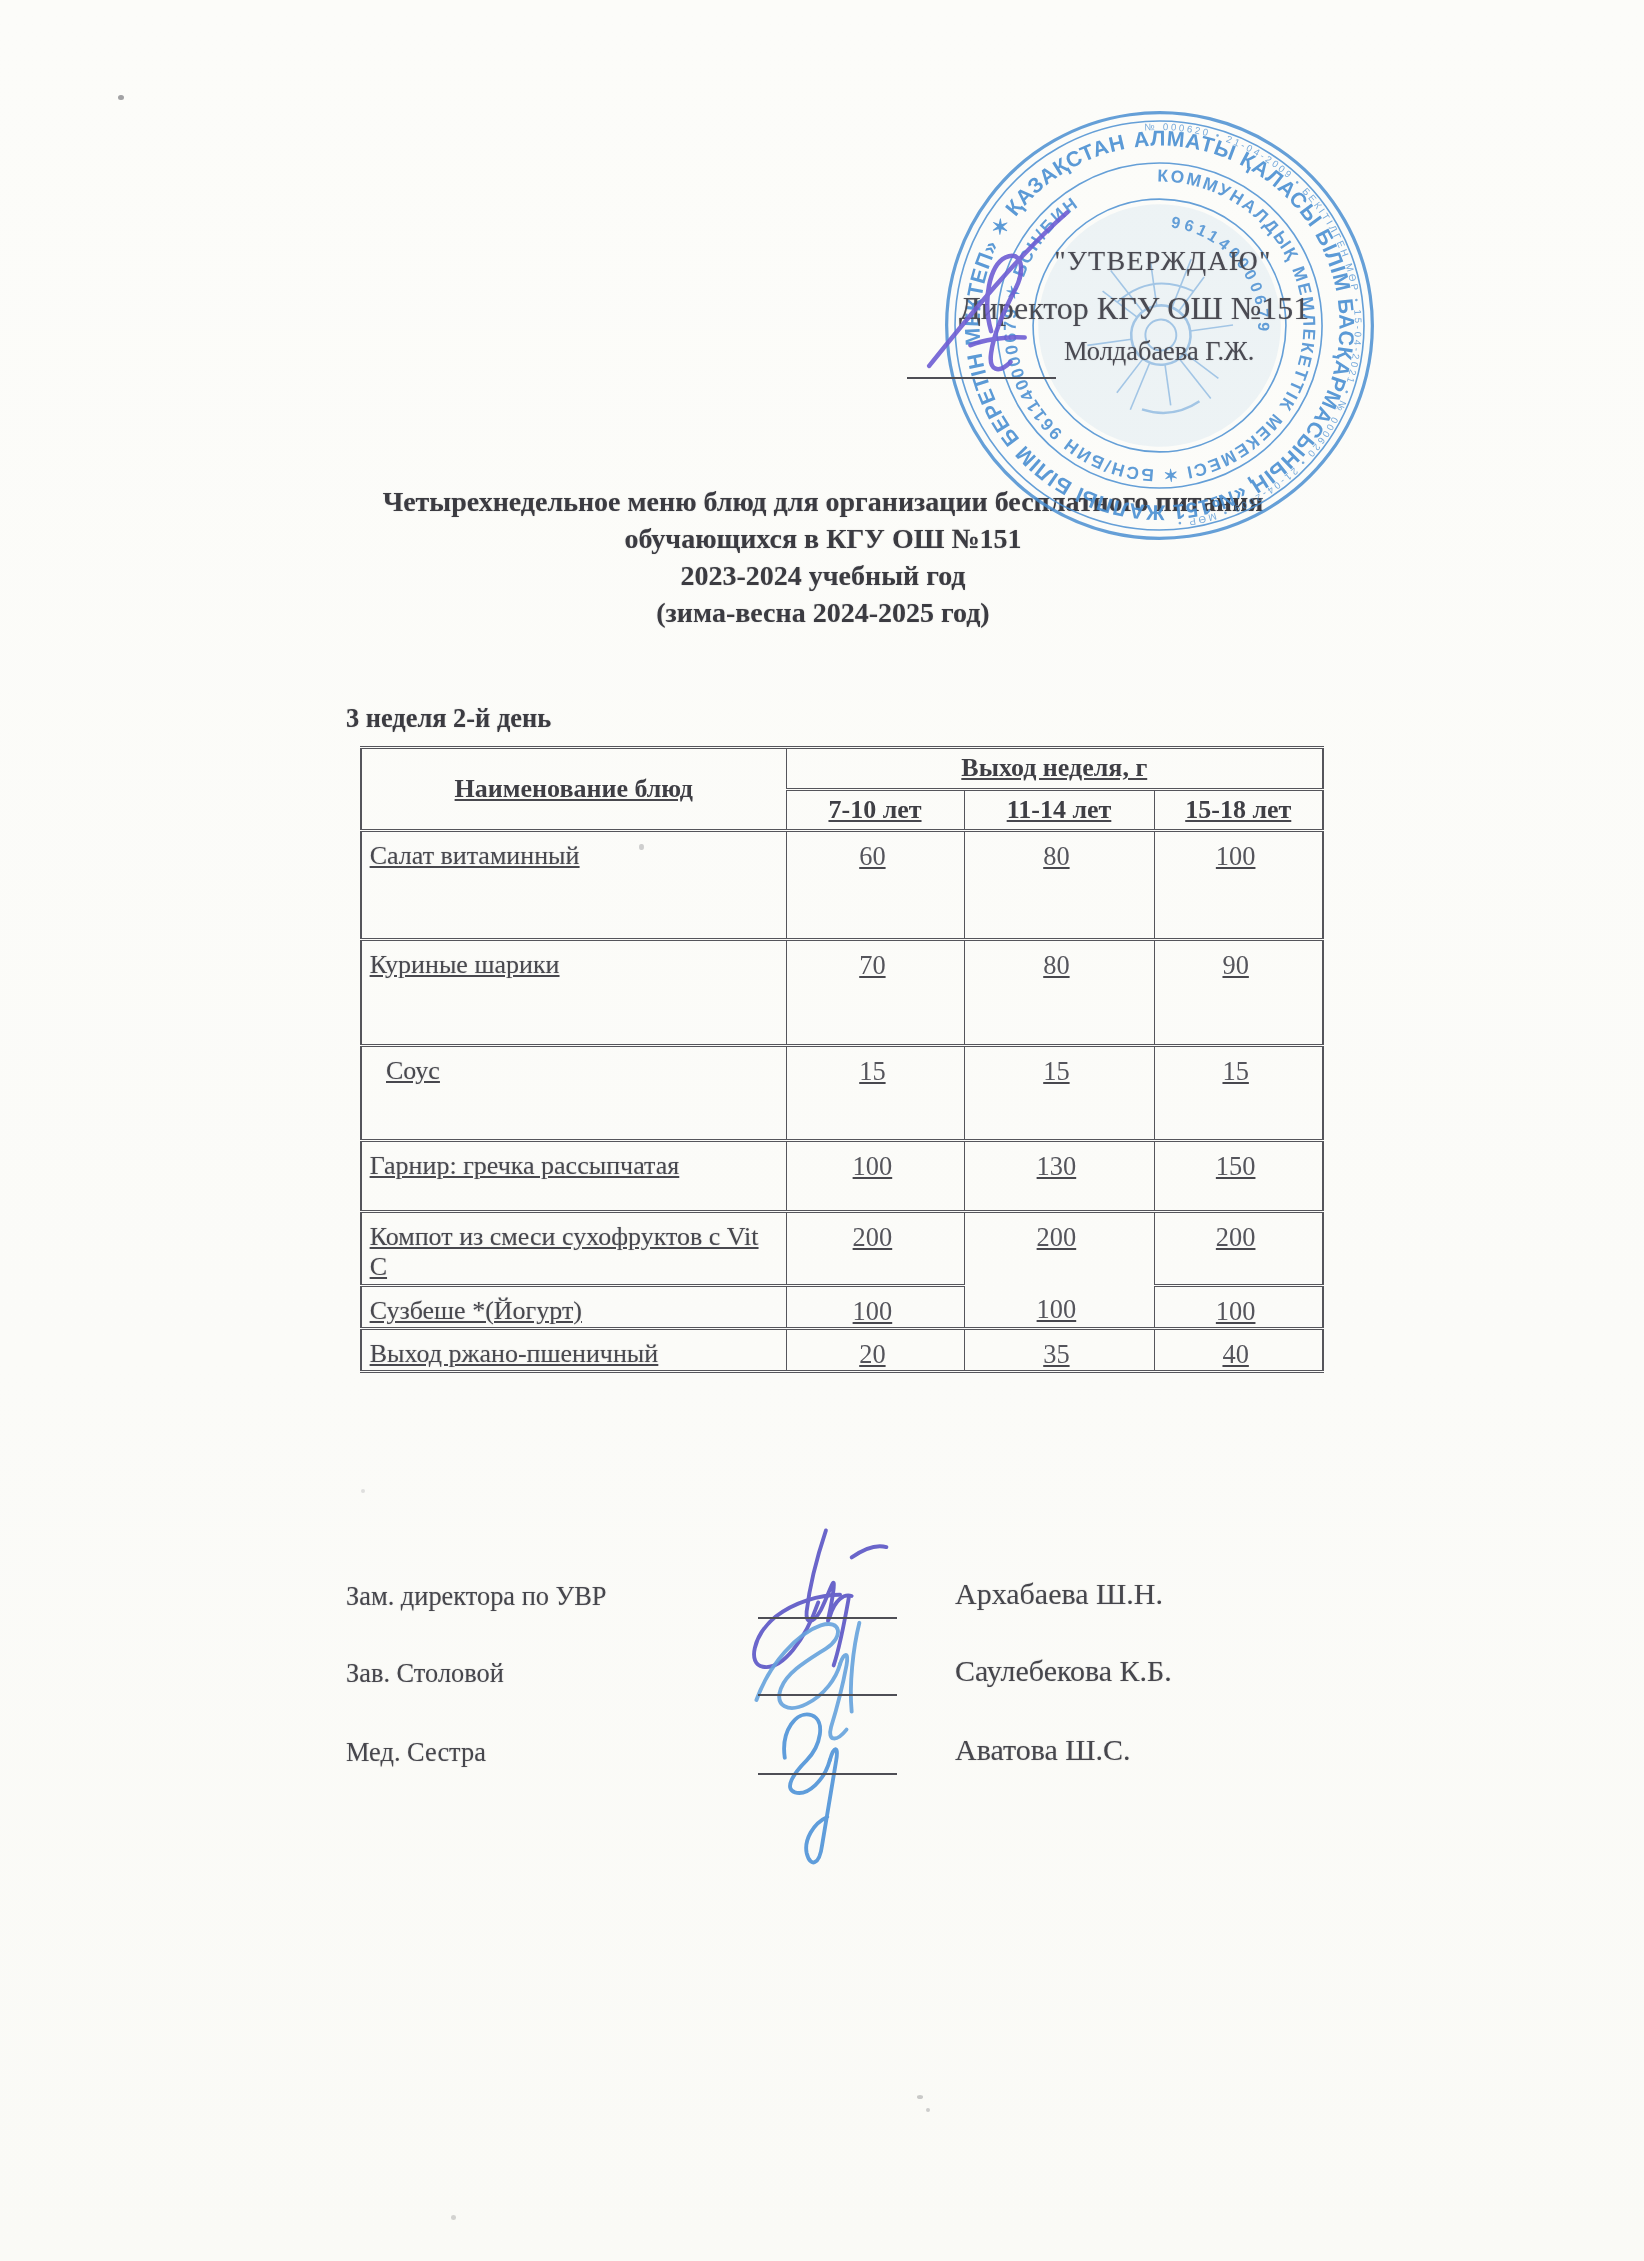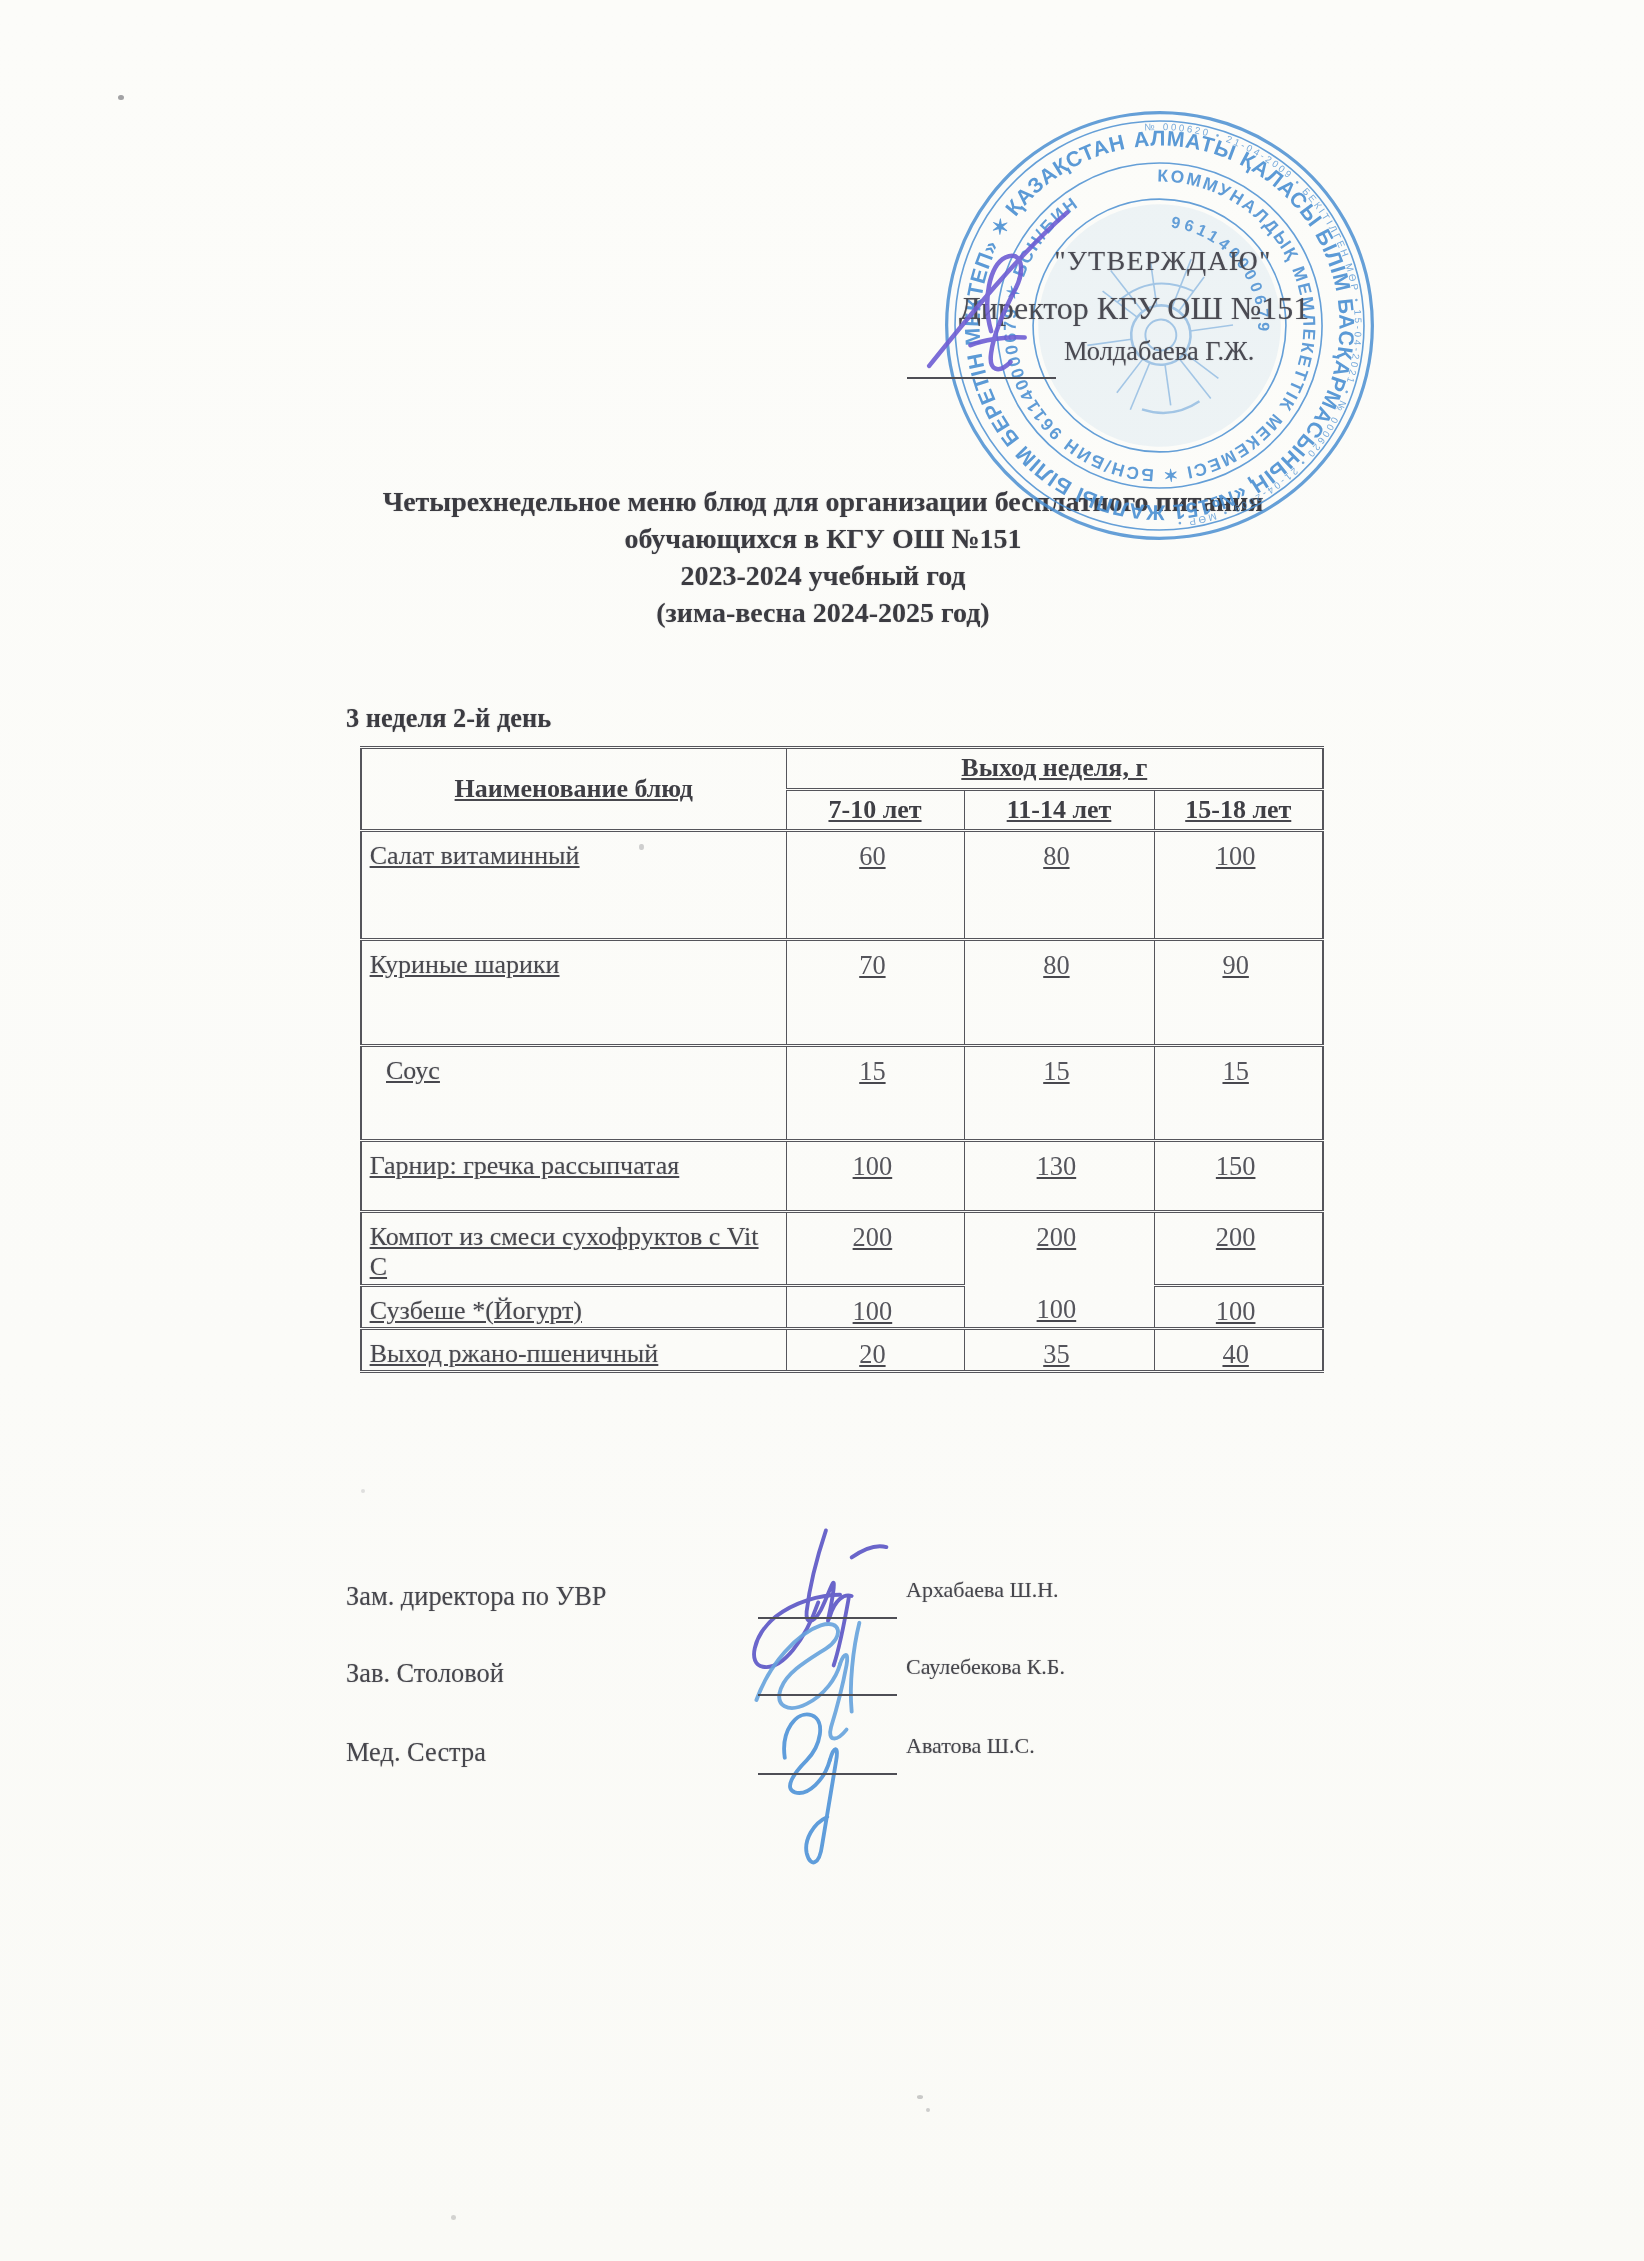--- a/index.html
+++ b/index.html
@@ -40,21 +40,21 @@
   tr.hr2 th{height:28px;}
   tr.r1 td{height:97px;} tr.r2 td{height:94px;} tr.r3 td{height:83px;padding-left:24px;}
   tr.r4 td{height:59px;}  tr.r5 td{height:62px;}  tr.r6 td{height:30px;}
   tr.r7 td{height:28px;}
 
   
   .sig-row{position:absolute;left:346px;width:966px;height:84px;}
   .sig-row.row1{top:1577px;} .sig-row.row2{top:1654px;} .sig-row.row3{top:1733px;}
   .sig-role{position:absolute;left:0;top:3.9px;font-size:26.4px;color:#46464c;}
   .sig-line{position:absolute;left:412px;top:40px;width:139px;border-bottom:2.6px solid #4e4e55;}
-  .sig-name{position:absolute;left:560px;top:0;font-size:22px;color:#46464c;}
+  .sig-name{position:absolute;left:609px;top:0;font-size:30px;color:#46464c;}
   .sig-svg{position:absolute;left:377px;top:-57px;width:193px;height:161px;}
   .sig-row.row3 .sig-svg{top:-45px;height:187px;}
 
   
   .speck{position:absolute;border-radius:50%;background:rgba(88,88,94,.55);}
   .speck.s1{left:118px;top:95px;width:5.8px;height:5.2px;}
   .speck.s2{left:639px;top:844px;width:4.5px;height:6.4px;opacity:.5;}
   .speck.s3{left:451px;top:2215px;width:5.2px;height:4.5px;opacity:.45;}
   .speck.s4{left:917px;top:2095px;width:6.4px;height:3.9px;opacity:.55;}
   .speck.s5{left:926px;top:2108px;width:3.9px;height:3.9px;opacity:.5;}

